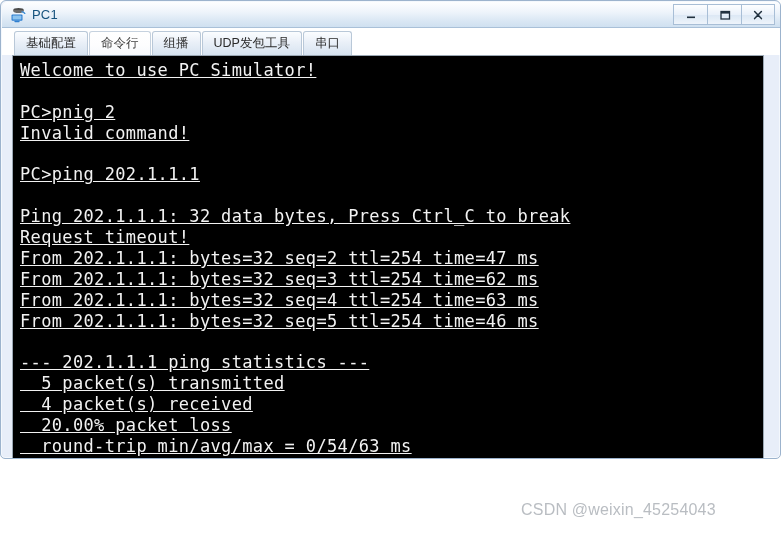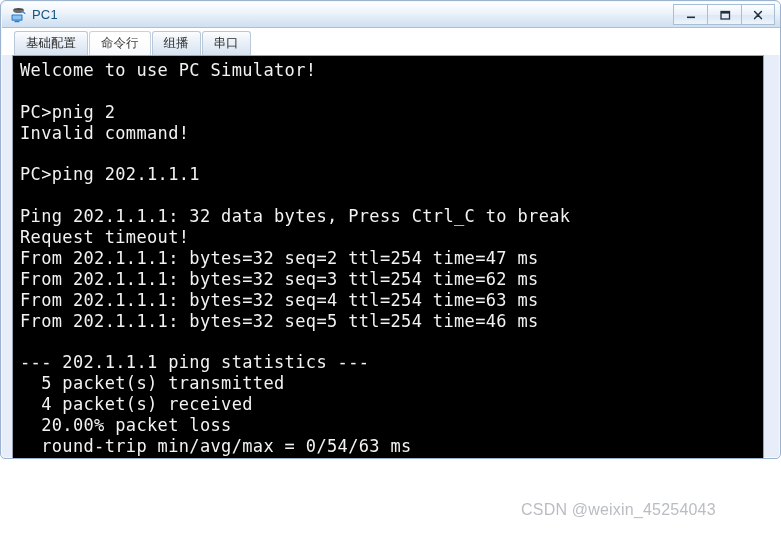--- a/index.html
+++ b/index.html
@@ -136,21 +136,21 @@
     top: 4px;
     right: 2px;
     bottom: 0;
     color: #f2f2f2;
     font-family: "DejaVu Sans Mono", "Liberation Mono", monospace;
     font-size: 17px;
     line-height: 20.9px;
     white-space: pre;
     letter-spacing: 0.35px;
   }
-  .term-line { height: 20.9px; }
+  .term-line { height: 20.9px; text-decoration: underline; }
   .cursor {
     display: inline-block;
     width: 2px;
     height: 15px;
     background: #f2f2f2;
     vertical-align: -2px;
     margin-left: 1px;
   }
 
   
@@ -227,20 +227,23 @@
     <div class="tab">
       <span>基础配置</span>
     </div>
     <div class="tab active">
       <span>命令行</span>
     </div>
     <div class="tab">
       <span>组播</span>
     </div>
     <div class="tab">
+      <span>UDP发包工具</span>
+    </div>
+    <div class="tab">
       <span>串口</span>
     </div>
   </div>
 
   <div class="terminal-wrap">
     <div class="terminal" id="terminal-output"><div class="term-line">Welcome to use PC Simulator!</div><div class="term-line"></div><div class="term-line">PC&gt;pnig 2</div><div class="term-line">Invalid command!</div><div class="term-line"></div><div class="term-line">PC&gt;ping 202.1.1.1</div><div class="term-line"></div><div class="term-line">Ping 202.1.1.1: 32 data bytes, Press Ctrl_C to break</div><div class="term-line">Request timeout!</div><div class="term-line">From 202.1.1.1: bytes=32 seq=2 ttl=254 time=47 ms</div><div class="term-line">From 202.1.1.1: bytes=32 seq=3 ttl=254 time=62 ms</div><div class="term-line">From 202.1.1.1: bytes=32 seq=4 ttl=254 time=63 ms</div><div class="term-line">From 202.1.1.1: bytes=32 seq=5 ttl=254 time=46 ms</div><div class="term-line"></div><div class="term-line">--- 202.1.1.1 ping statistics ---</div><div class="term-line">  5 packet(s) transmitted</div><div class="term-line">  4 packet(s) received</div><div class="term-line">  20.00% packet loss</div><div class="term-line">  round-trip min/avg/max = 0/54/63 ms</div><div class="term-line"></div><div class="term-line"><span>PC&gt;</span><span class="cursor"></span></div></div>
   </div>
 
   <div class="footer">
     <div class="footer-line"></div>

